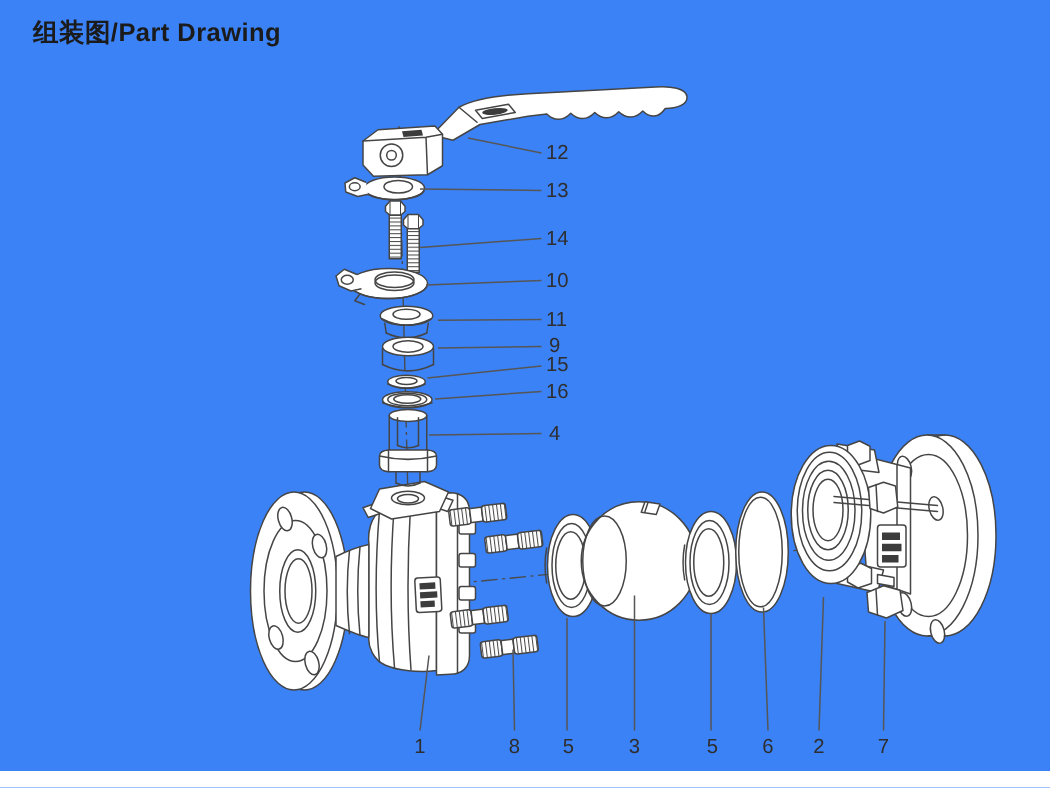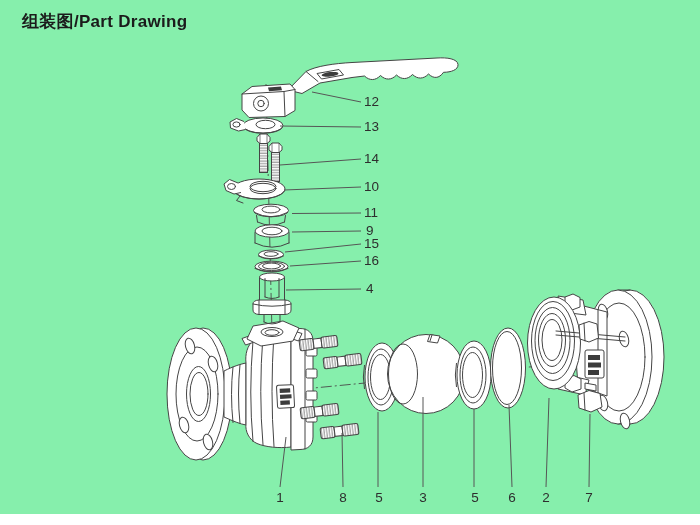--- a/index.html
+++ b/index.html
@@ -1,17 +1,17 @@
 <!DOCTYPE html>
 <html><head>
 <meta charset="utf-8">
 <style>
   html,body{margin:0;padding:0;background:#ffffff;}
   .canvas{
-    position:relative;width:700px;height:514px;background:#86efac;
+    position:relative;width:700px;height:514px;background:#3b82f6;
     font-family:"Liberation Sans",sans-serif;overflow:hidden;
   }
   .title{
     position:absolute;left:22px;top:10px;
     font-size:17px;font-weight:bold;color:#1b1b1b;letter-spacing:.3px;
   }
   svg{position:absolute;left:0;top:0;}
   svg text{
     font-family:"Liberation Sans",sans-serif;
     font-size:13.5px;fill:#2e2e2e;

